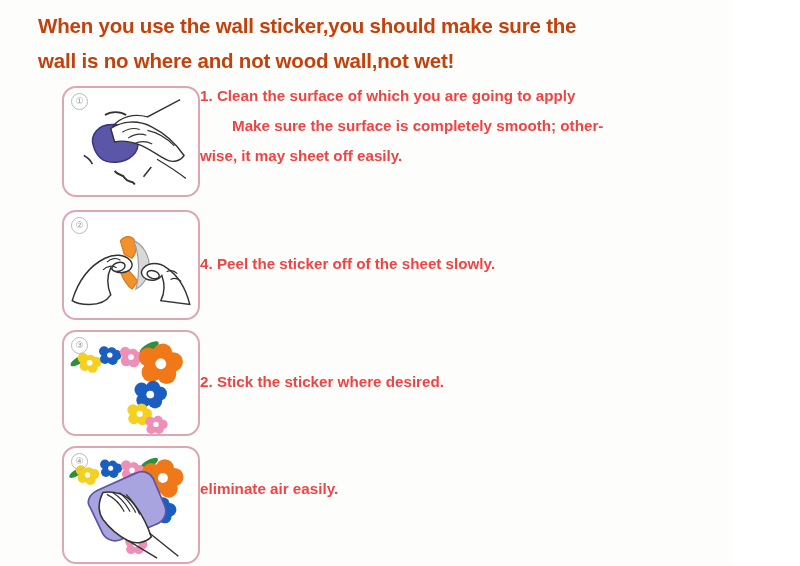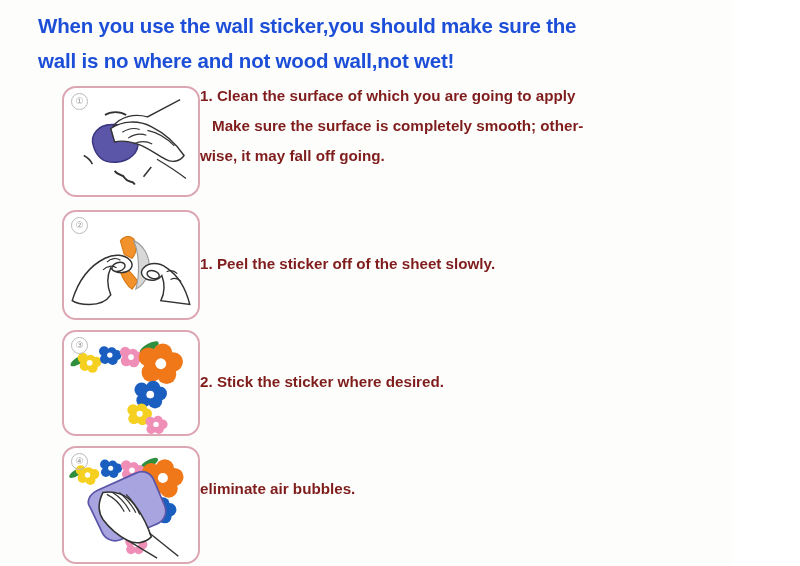--- a/index.html
+++ b/index.html
@@ -29,21 +29,21 @@
     height: 566px;
     background: #ffffff;
   }
 
   
   .heading {
     position: absolute;
     left: 38px;
     top: 8px;
     width: 700px;
-    color: #1d4ed8;
+    color: #c2410c;
     font-weight: bold;
     font-size: 20.5px;
     line-height: 35px;
     letter-spacing: -0.2px;
   }
   .heading .hl {
     display: block;
     white-space: nowrap;
   }
 
@@ -86,30 +86,30 @@
   }
   .panel svg {
     display: block;
     width: 100%;
     height: 100%;
   }
   .step-text {
     position: absolute;
     left: 138px;
     width: 520px;
-    color: #7f1d1d;
+    color: #ef4444;
     font-size: 15.2px;
     line-height: 30px;
     font-weight: 600;
   }
   .step-text .tl {
     display: block;
     white-space: nowrap;
   }
-  .step-text .indent { padding-left: 12px; }
+  .step-text .indent { padding-left: 32px; }
 
   
   #step-1 { top: 0px; }
   #step-1 .panel { height: 111px; }
   #step-1 .step-text { top: -5px; }
 
   #step-2 { top: 124px; }
   #step-2 .panel { height: 110px; }
   #step-2 .step-text { top: 39px; }
 
@@ -149,21 +149,21 @@
           <path d="M42 28 C48 24 58 24 64 28" fill="none" stroke="#333" stroke-width="2"></path>
           <path d="M20 70 C24 72 27 75 29 79" fill="none" stroke="#333" stroke-width="1.6"></path>
           <path d="M52 86 C56 92 60 88 63 94 C66 99 70 95 73 100" fill="none" stroke="#333" stroke-width="2"></path>
           <path d="M82 92 L90 82" fill="none" stroke="#333" stroke-width="1.6"></path>
           <path d="M96 74 C106 80 116 86 126 94" fill="none" stroke="#333" stroke-width="1.3"></path>
         </svg>
       </div>
       <div class="step-text">
         <span class="tl">1. Clean the surface of which you are going to apply</span>
         <span class="tl indent">Make sure the surface is completely smooth; other-</span>
-        <span class="tl">wise, it may fall off going.</span>
+        <span class="tl">wise, it may sheet off easily.</span>
       </div>
     </div>
 
     <div class="step" id="step-2">
       <div class="panel">
         <div class="badge">②</div>
         <svg viewBox="0 0 138 110">
           <path d="M58 30 C62 24 70 24 73 30 C76 36 74 44 70 48 L62 44 Z" fill="#f2922c" stroke="#d97a15" stroke-width="1.2"></path>
           <path d="M57 60 C60 68 64 76 70 80 L76 72 C72 66 68 62 64 58 Z" fill="#f2922c" stroke="#d97a15" stroke-width="1.2"></path>
           <path d="M72 30 C82 34 88 46 88 56 C88 66 82 76 74 80 C78 66 78 44 72 30 Z" fill="#d8d8d8" stroke="#9c9c9c" stroke-width="1.2"></path>
@@ -175,21 +175,21 @@
           <path d="M40 60 C44 56 50 55 54 58" fill="none" stroke="#333" stroke-width="1.2"></path>
           <path d="M130 96 C126 80 118 66 106 58 C98 52 88 52 82 58
                    C78 62 80 68 86 70 C92 72 98 70 101 66
                    C104 74 104 84 100 92 Z" fill="#ffffff" stroke="#333" stroke-width="1.5"></path>
           <ellipse cx="92" cy="65" rx="6.5" ry="4" transform="rotate(16 92 65)" fill="#ffffff" stroke="#333" stroke-width="1.5"></ellipse>
           <path d="M106 62 C110 60 114 61 117 64" fill="none" stroke="#333" stroke-width="1.2"></path>
           <path d="M110 70 C114 68 118 69 121 72" fill="none" stroke="#333" stroke-width="1.2"></path>
         </svg>
       </div>
       <div class="step-text">
-        <span class="tl">1. Peel the sticker off of the sheet slowly.</span>
+        <span class="tl">4. Peel the sticker off of the sheet slowly.</span>
       </div>
     </div>
 
     <div class="step" id="step-3">
       <div class="panel">
         <div class="badge">③</div>
         <svg viewBox="0 0 138 106">
           <g>
             <ellipse cx="14" cy="30" rx="9" ry="3.6" transform="rotate(-32 14 30)" fill="#2f8f3f"></ellipse>
             <ellipse cx="88" cy="16" rx="11" ry="4" transform="rotate(-28 88 16)" fill="#2f8f3f"></ellipse>
@@ -349,18 +349,18 @@
                    C36 68 34 58 40 46 Z" fill="#ffffff" stroke="#333" stroke-width="1.6"></path>
           <path d="M44 48 C52 52 58 58 62 66" fill="none" stroke="#333" stroke-width="1.2"></path>
           <path d="M50 46 C58 51 64 58 68 66" fill="none" stroke="#333" stroke-width="1.2"></path>
           <path d="M57 46 C64 52 70 59 74 67" fill="none" stroke="#333" stroke-width="1.2"></path>
           <path d="M64 48 C70 54 75 61 78 69" fill="none" stroke="#333" stroke-width="1.2"></path>
           <path d="M88 88 C98 96 108 104 118 112" fill="none" stroke="#333" stroke-width="1.5"></path>
           <path d="M66 96 C76 102 86 108 96 114" fill="none" stroke="#333" stroke-width="1.5"></path>
         </svg>
       </div>
       <div class="step-text">
-        <span class="tl">eliminate air bubbles.</span>
+        <span class="tl">eliminate air easily.</span>
       </div>
     </div>
 
   </div>
 </div>
 
 </body></html>

